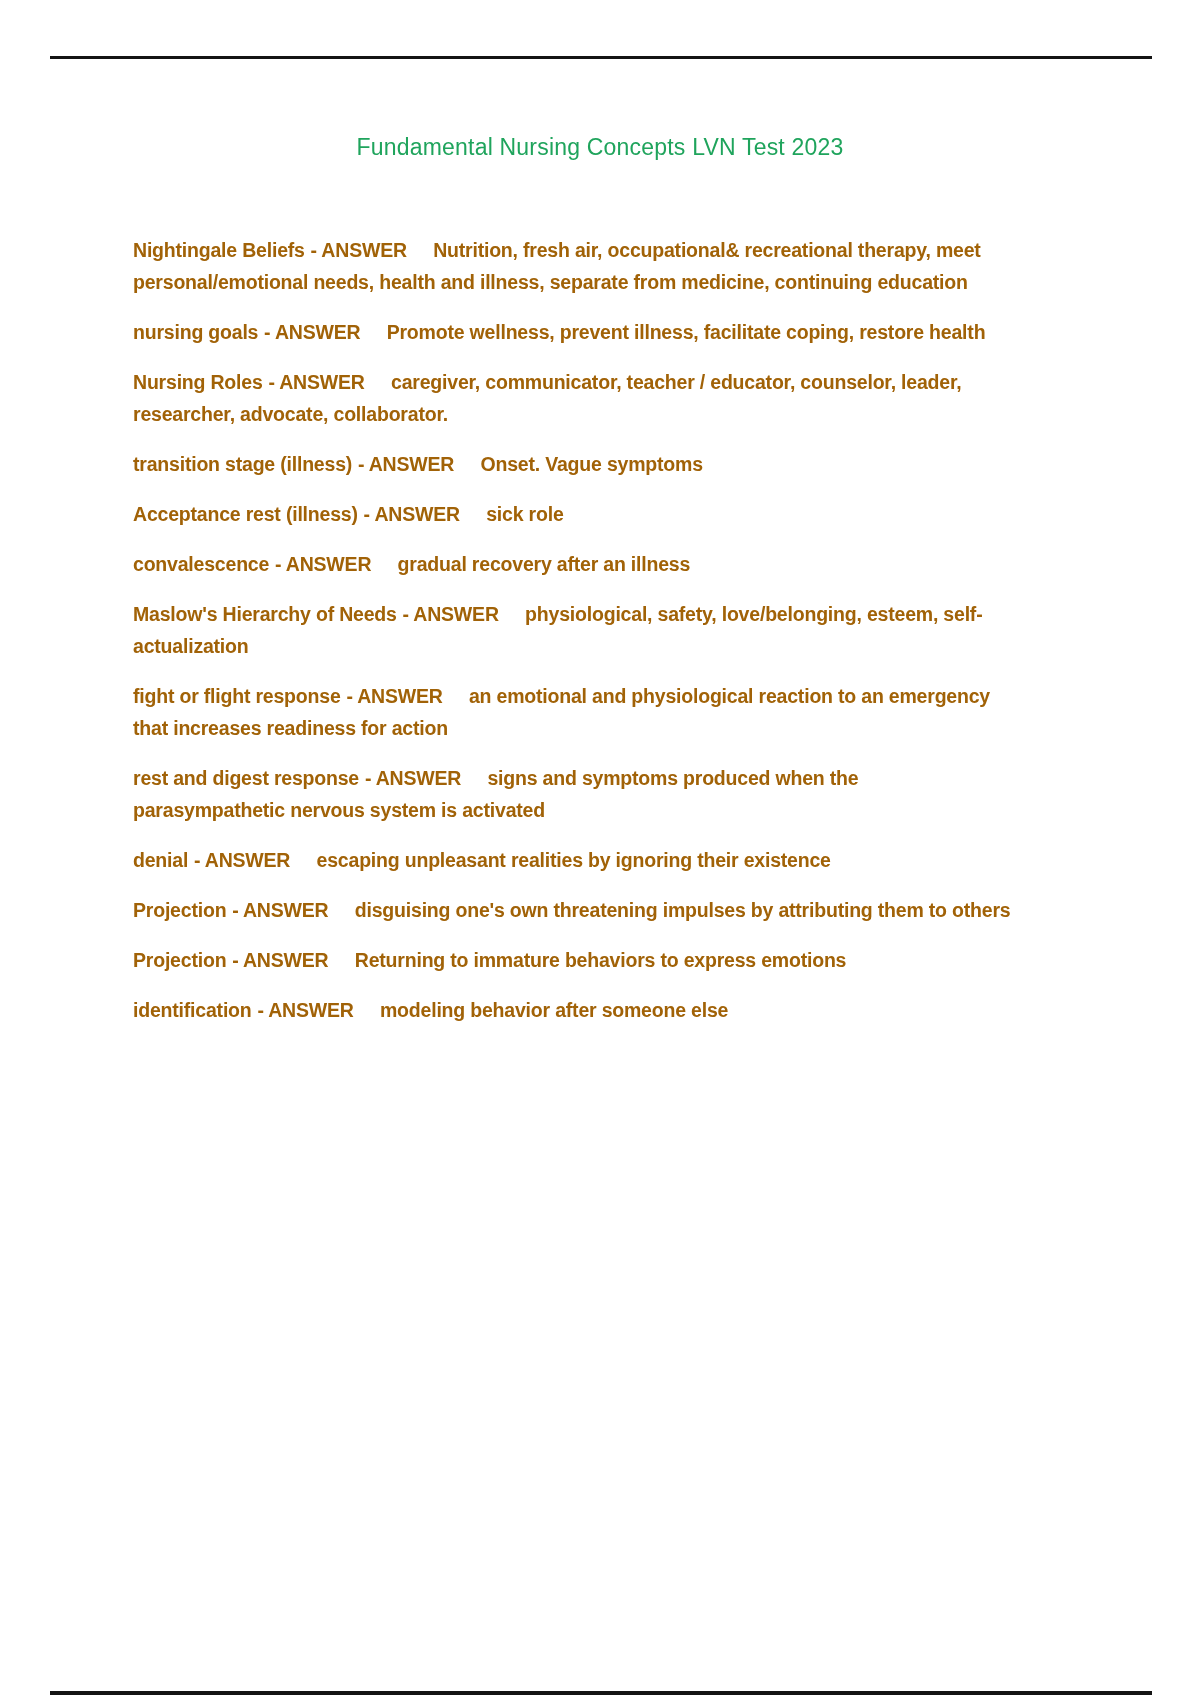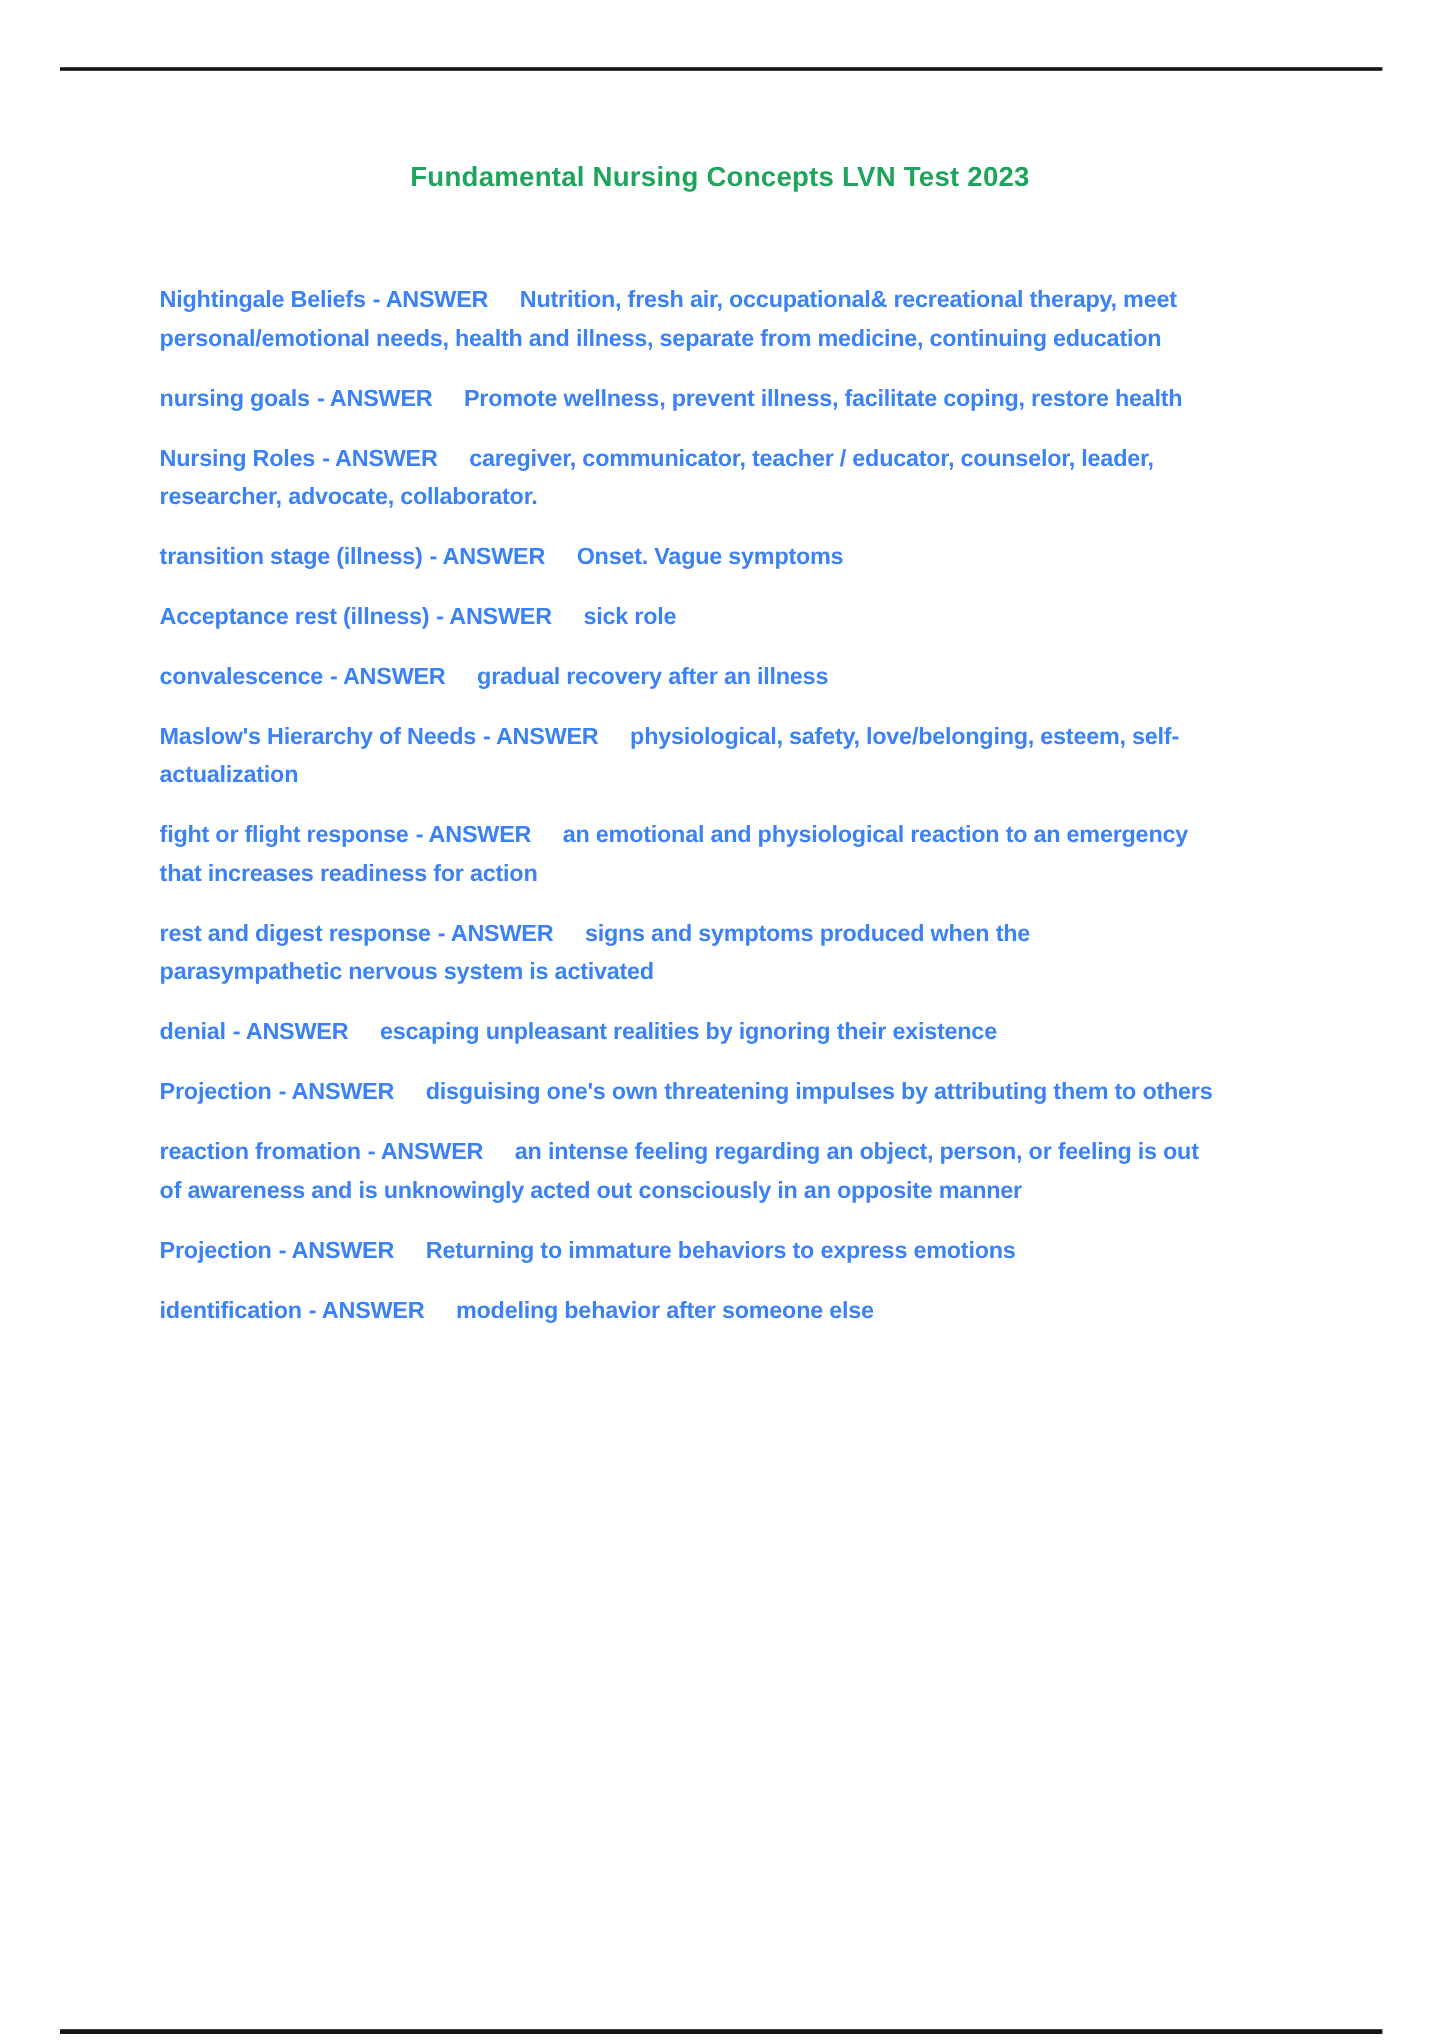--- a/index.html
+++ b/index.html
@@ -27,30 +27,30 @@
   }
   .rule-top { top: 56px; height: 3px; }
   .rule-bottom { top: 1691px; height: 4px; }
   .doc-title {
     position: absolute;
     top: 134px;
     left: 0;
     width: 100%;
     text-align: center;
     font-size: 23px;
-    font-weight: 700;
+    font-weight: 400;
     letter-spacing: 0.2px;
     color: #1fa45c;
   }
   .content {
     position: absolute;
     top: 234px;
     left: 133px;
     width: 880px;
-    color: #3b82f6;
+    color: #a16207;
   }
   .entry {
     margin: 0 0 18px 0;
     font-size: 19.5px;
     line-height: 32px;
     font-weight: 700;
     letter-spacing: -0.2px;
   }
   .entry .answer-label { margin-left: 0.30em; }
   .entry .definition   { margin-left: 1.35em; }
@@ -82,21 +82,20 @@
 
     <p class="entry"><span>fight or flight response</span><span class="answer-label">- ANSWER</span><span class="definition">an emotional and physiological reaction to an emergency that increases readiness for action</span></p>
 
     <p class="entry"><span>rest and digest response</span><span class="answer-label">- ANSWER</span><span class="definition">signs and symptoms produced when the parasympathetic nervous system is activated</span></p>
 
 
     <p class="entry"><span>denial</span><span class="answer-label">- ANSWER</span><span class="definition">escaping unpleasant realities by ignoring their existence</span></p>
 
     <p class="entry"><span>Projection</span><span class="answer-label">- ANSWER</span><span class="definition">disguising one's own threatening impulses by attributing them to others</span></p>
 
-    <p class="entry"><span>reaction fromation</span><span class="answer-label">- ANSWER</span><span class="definition">an intense feeling regarding an object, person, or feeling is out of awareness and is unknowingly acted out consciously in an opposite manner</span></p>
 
     <p class="entry"><span>Projection</span><span class="answer-label">- ANSWER</span><span class="definition">Returning to immature behaviors to express emotions</span></p>
 
 
     <p class="entry"><span>identification</span><span class="answer-label">- ANSWER</span><span class="definition">modeling behavior after someone else</span></p>
 
   </div>
 
   <div class="rule rule-bottom"></div>
 

